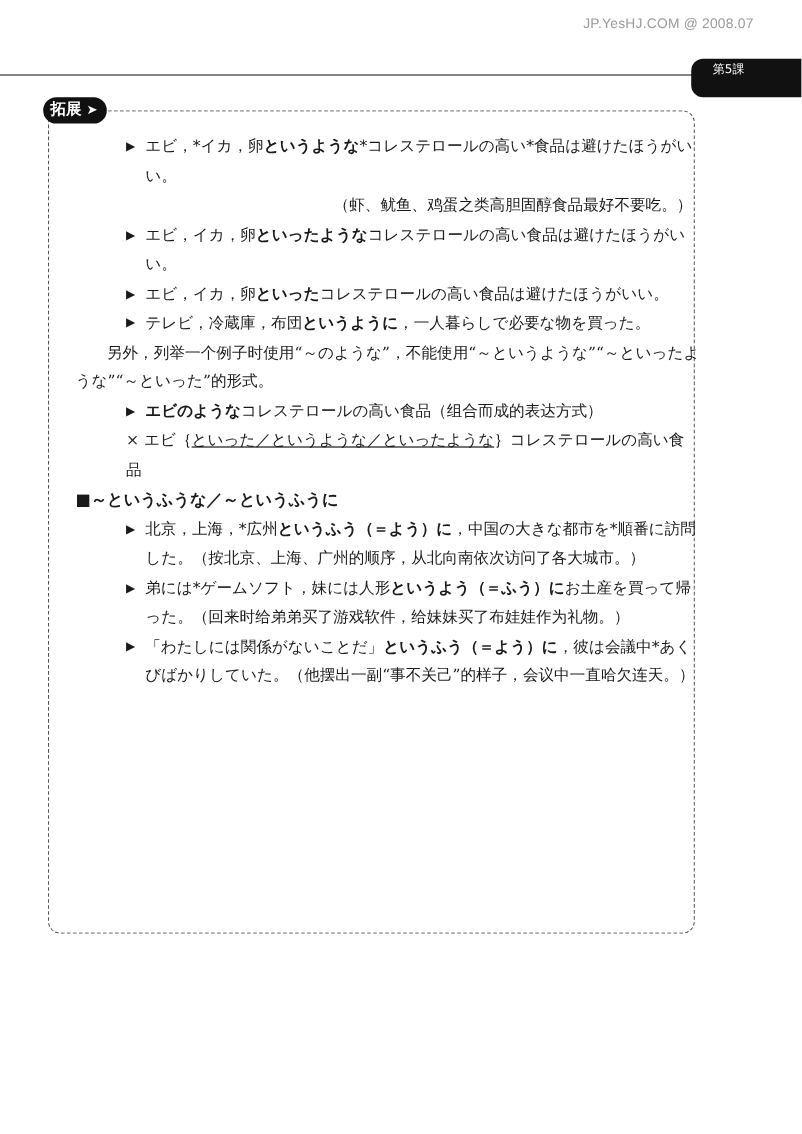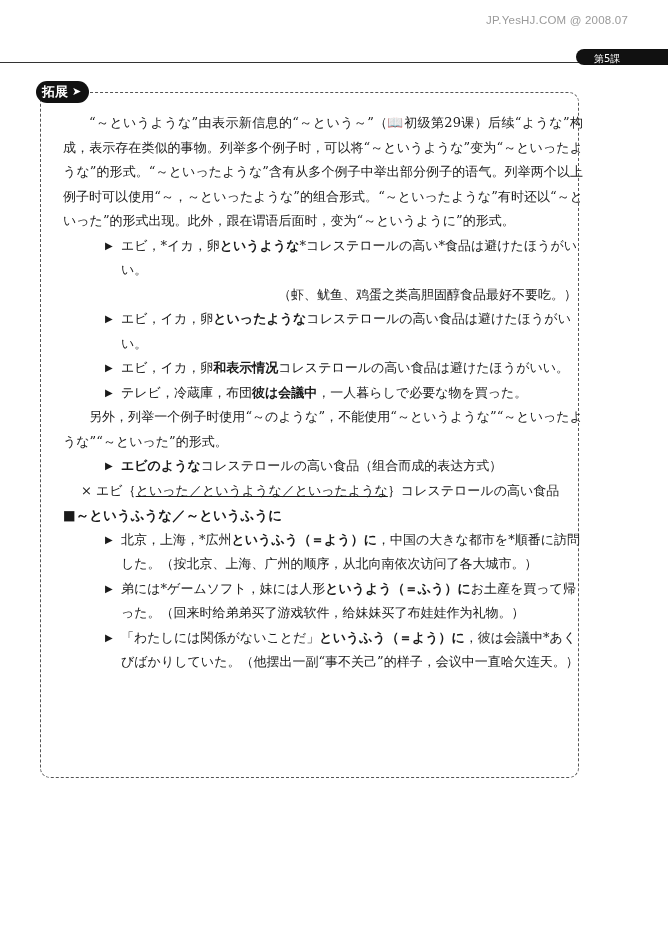--- a/index.html
+++ b/index.html
@@ -8,21 +8,21 @@
     font-family: "DejaVu Serif", "Liberation Serif", serif; color:#1a1a1a;
   }
   .watermark {
     position:absolute; top:14px; right:40px; font-family:Liberation Sans, sans-serif;
     font-size:11.5px; color:#9a9a9a; letter-spacing:0.2px;
   }
   .header-rule {
     position:absolute; top:62px; left:0; width:590px; height:0; border-top:1px solid #333;
   }
   .lesson-tab {
-    position:absolute; top:49px; right:0; width:92px; height:16px; background:#111;
+    position:absolute; top:49px; right:0; width:92px; height:32px; background:#111;
     border-radius:10px 0 0 10px; color:#fff; font-family:"DejaVu Sans", sans-serif;
     font-size:10px; line-height:20px; padding-left:18px; box-sizing:border-box;
   }
   .box {
     position:absolute; left:40px; top:92px; width:537px; height:684px;
     border:1.5px dashed #555; border-radius:10px; border-top-style:dashed;
   }
   .box-badge {
     position:absolute; left:36px; top:81px; height:22px; padding:0 8px 0 6px;
     background:#111; color:#fff; border-radius:11px; font-family:"DejaVu Sans", sans-serif;
@@ -33,21 +33,21 @@
     position:absolute; left:63px; top:111px; width:520px;
     font-size:13px; line-height:24.5px;
   }
   .h { font-family:"DejaVu Sans", sans-serif; font-weight:bold; font-size:13.5px; margin:0; }
   .p { margin:0; text-indent:2em; text-align:justify; }
   .ex { margin:0 0 0 42px; position:relative; padding-left:16px; }
   .ex .tri { position:absolute; left:0; top:0; font-size:10px; }
   .tr { margin:0; text-align:right; padding-right:6px; }
   .b { font-family:"DejaVu Sans", sans-serif; font-weight:bold; }
   .u { text-decoration:underline; }
-  .ng { margin:0 0 0 18px; }
+  .ng { margin:0 0 0 42px; }
   .ex2 { margin:0 0 0 42px; position:relative; padding-left:16px; }
   .ex2 .tri { position:absolute; left:0; top:0; font-size:10px; }
   .page-num {
     position:absolute; left:567px; top:924px; font-family:"DejaVu Sans", sans-serif;
     font-size:13px; color:#222;margin-top:33px;
   }
 </style>
 </head>
 <body>
 
@@ -55,41 +55,40 @@
 <div class="header-rule"></div>
 <div class="lesson-tab">第5課</div>
 
 <div class="box"></div>
 <div class="box-badge">
   <span>拓展</span>
   <span class="badge-icon">➤</span>
 </div>
 
 <div class="content">
-  <p class="p">“～というような”由表示新信息的“～という～”（📖初级第29课）后续“ような”构成，表示存在类似的事物。列举多个例子时，可以将“～というような”变为“～といったような”的形式。“～といったような”含有从多个例子中举出部分例子的语气。列举两个以上例子时可以使用“～，～といったような”的组合形式。“～といったような”有时还以“～といった”的形式出现。此外，跟在谓语后面时，变为“～というように”的形式。</p>
 
   <div class="ex">
     <span class="tri">▶</span>
     <span>エビ，*イカ，卵</span><span class="b">というような</span><span>*コレステロールの高い*食品は避けたほうがいい。</span>
   </div>
   <p class="tr">（虾、鱿鱼、鸡蛋之类高胆固醇食品最好不要吃。）</p>
 
   <div class="ex">
     <span class="tri">▶</span>
     <span>エビ，イカ，卵</span><span class="b">といったような</span><span>コレステロールの高い食品は避けたほうがいい。</span>
   </div>
 
   <div class="ex">
     <span class="tri">▶</span>
-    <span>エビ，イカ，卵</span><span class="b">和表示情况</span><span>コレステロールの高い食品は避けたほうがいい。</span>
+    <span>エビ，イカ，卵</span><span class="b">といった</span><span>コレステロールの高い食品は避けたほうがいい。</span>
   </div>
 
   <div class="ex">
     <span class="tri">▶</span>
-    <span>テレビ，冷蔵庫，布団</span><span class="b">彼は会議中</span><span>，一人暮らしで必要な物を買った。</span>
+    <span>テレビ，冷蔵庫，布団</span><span class="b">というように</span><span>，一人暮らしで必要な物を買った。</span>
   </div>
 
   <p class="p">另外，列举一个例子时使用“～のような”，不能使用“～というような”“～といったような”“～といった”的形式。</p>
 
   <div class="ex">
     <span class="tri">▶</span>
     <span class="b">エビのような</span><span>コレステロールの高い食品（组合而成的表达方式）</span>
   </div>
 
   <p class="ng">

